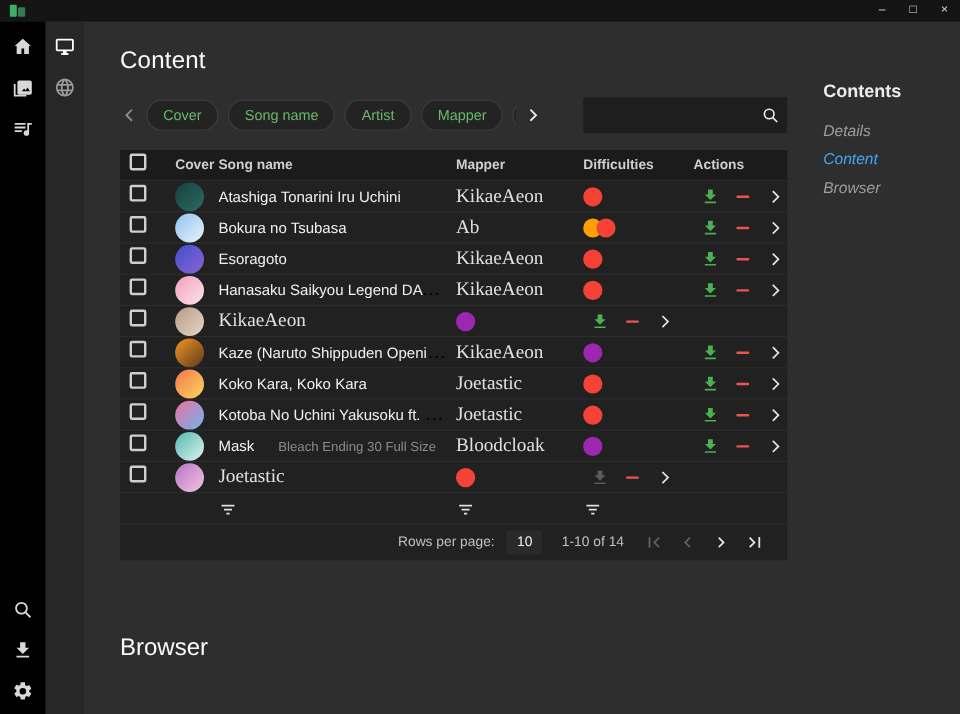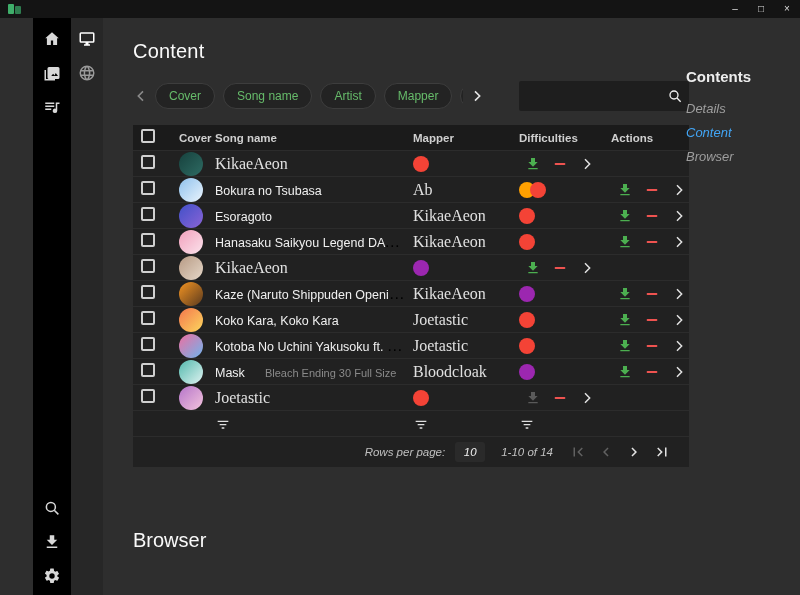--- a/index.html
+++ b/index.html
@@ -8,21 +8,21 @@
   .app { width:800px; height:595px; display:flex; flex-direction:column; background:#2e2e2e; }
 
   
   .titlebar { height:18px; background:#141414; display:flex; align-items:center; flex:none; }
   .logo { width:14px; height:12px; margin-left:8px; display:inline-flex; }
   .win-controls { margin-left:auto; display:flex; align-items:center; }
   .win-btn { width:26px; height:18px; display:flex; align-items:center; justify-content:center;
              color:#dcdcdc; font-size:10px; line-height:1; cursor:default; }
 
   
-  .shell { flex:1; display:flex; min-height:0;padding-left:33px; }
+  .shell { flex:1; display:flex; min-height:0; }
 
   .sidebar { width:38px; background:#000; display:flex; flex-direction:column; align-items:center;
              padding:12px 0 10px; gap:16px; flex:none; }
   .sidebar .spacer { margin-top:auto; }
   .icon { width:18px; height:18px; color:#d8d8d8; display:inline-flex; }
   .icon svg { width:100%; height:100%; }
 
   .sidebar2 { width:32px; background:#272727; display:flex; flex-direction:column; align-items:center;
               padding-top:12px; gap:16px; flex:none; }
   .sidebar2 .icon.active { color:#ffffff; }
@@ -66,21 +66,21 @@
   .act.download.disabled { color:#5a5a5a; }
   .act.remove { color:#ef5350; }
   .act.expand { color:#e3e3e3; }
 
   .filters-footer .cell { display:flex; }
   .filters-footer { height:26px; }
   .funnel { width:16px; height:16px; color:#e0e0e0; display:inline-flex; cursor:default; }
   .funnel svg { width:100%; height:100%; }
 
   .pagination { height:30px; display:flex; align-items:center; justify-content:flex-end;
-                padding-right:18px; gap:10px;font-style:italic; }
+                padding-right:18px; gap:10px; }
   .pagination .label { color:#c0c0c0; font-size:11.5px; }
   .rpp-box { min-width:30px; height:20px; background:#2a2a2a; border-radius:3px; color:#f0f0f0;
              font-size:11.5px; display:flex; align-items:center; justify-content:center;
              padding:0 6px; cursor:default; }
   .range { color:#c0c0c0; font-size:11.5px; margin:0 6px; }
   .pg-btn { width:18px; height:18px; display:inline-flex; cursor:default; }
   .pg-btn svg { width:100%; height:100%; }
   .pg-btn.disabled { color:#616161; }
   .pg-btn.enabled { color:#e3e3e3; }
 
@@ -202,20 +202,21 @@
           <div class="th">Difficulties</div>
           <div class="th">Actions</div>
         </div>
 
         <div id="rows">
   <div class="grid-row">
     <div><span class="checkbox"></span></div>
     <div>
                 <span class="cover" style="background: linear-gradient(135deg, rgb(22, 65, 61), rgb(46, 107, 99));"></span>
               </div>
+    <div class="song-cell"><span class="song-name">Atashiga Tonarini Iru Uchini</span></div>
     <div class="mapper-cell">KikaeAeon</div>
     <div class="diff-cell">
                 <span class="dot" style="background: rgb(244, 67, 54);"></span>
               </div>
     <div class="actions-cell">
       <span class="act download">
                   <svg viewBox="0 0 24 24" fill="currentColor">
                     <path d="M19 9h-4V3H9v6H5l7 7 7-7zM5 18v2h14v-2z"></path>
                   </svg>
                 </span>

